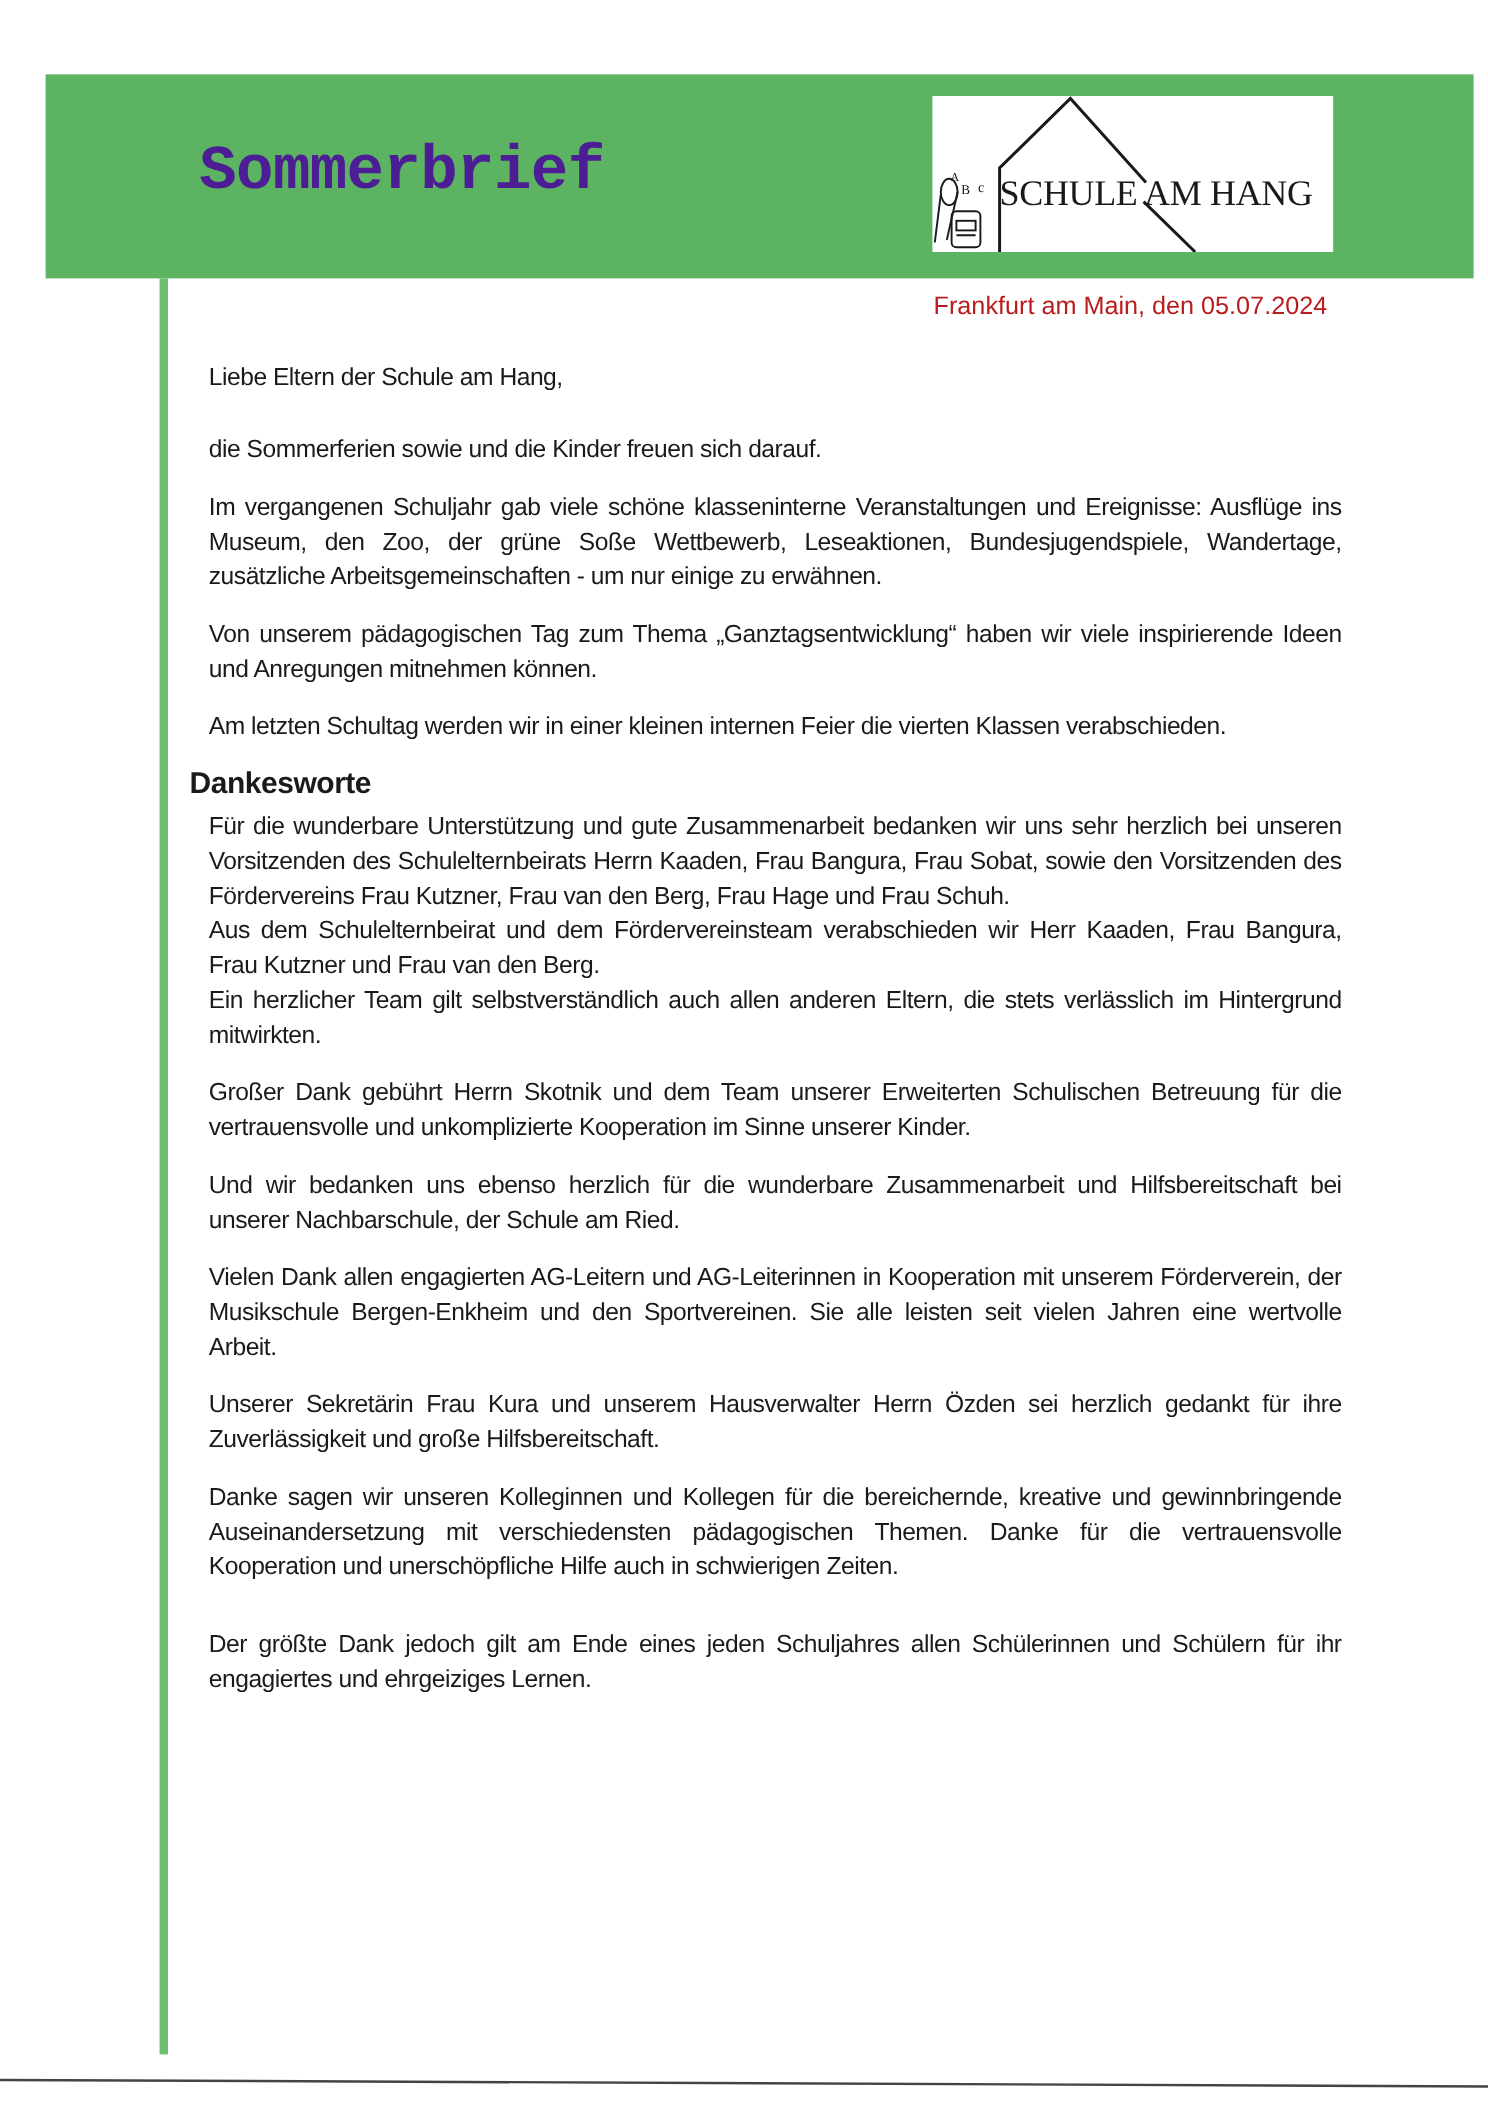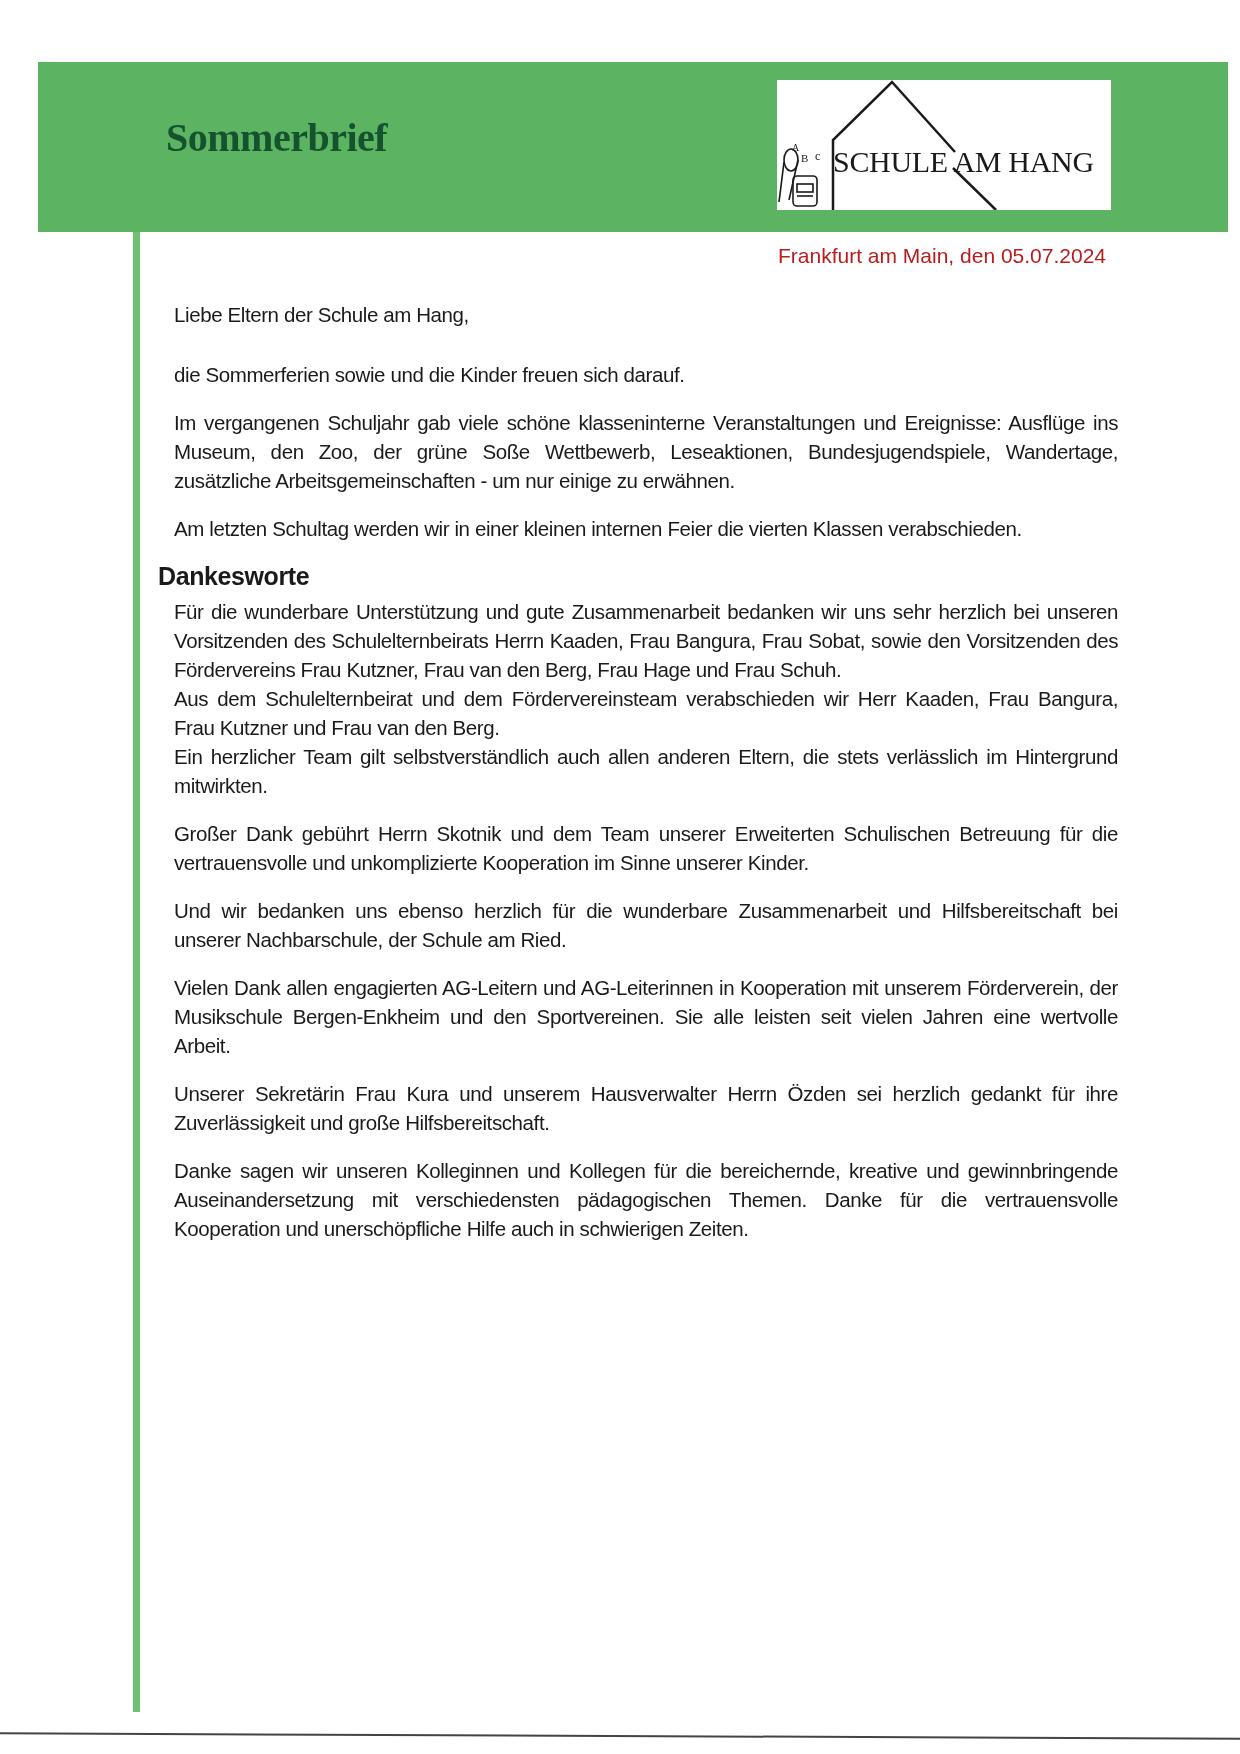--- a/index.html
+++ b/index.html
@@ -5,22 +5,22 @@
   html, body { margin: 0; padding: 0; }
   body {
     width: 1240px; height: 1754px; background: #ffffff; position: relative; overflow: hidden;
     font-family: "Liberation Sans", sans-serif; color: #1a1a1a;
   }
   .banner {
     position: absolute; left: 38px; top: 62px; width: 1190px; height: 170px;
     background: #5cb361;
   }
   .banner-title {
-    position: absolute; left: 128px; top: 52px; color: #14532d;
-    font-family: Liberation Serif, serif; font-weight: bold; font-size: 40px; letter-spacing: -0.5px;
+    position: absolute; left: 128px; top: 52px; color: #4c1d95;
+    font-family: Liberation Mono, monospace; font-weight: bold; font-size: 52px; letter-spacing: -0.5px;
   }
   .logo-box {
     position: absolute; left: 739px; top: 18px; width: 334px; height: 130px; background: #ffffff;
   }
   .logo-box svg { position: absolute; left: 0; top: 0; }
   .logo-text {
     position: absolute; left: 56px; top: 65px; font-family: "Liberation Serif", serif;
     font-size: 30px; color: #1a1a1a; white-space: nowrap; letter-spacing: -0.3px;
   }
   .sidebar-bar {
@@ -72,25 +72,27 @@
 </div>
 
 <div class="sidebar-bar"></div>
 
 <div class="date">Frankfurt am Main, den 05.07.2024</div>
 
 <div class="body-text">
   <p class="greet">Liebe Eltern der Schule am Hang,</p>
   <p>die Sommerferien sowie und die Kinder freuen sich darauf.</p>
   <p>Im vergangenen Schuljahr gab viele schöne klasseninterne Veranstaltungen und Ereignisse: Ausflüge ins Museum, den Zoo, der grüne Soße Wettbewerb, Leseaktionen, Bundesjugendspiele, Wandertage, zusätzliche Arbeitsgemeinschaften - um nur einige zu erwähnen.</p>
+  <p>Von unserem pädagogischen Tag zum Thema „Ganztagsentwicklung“ haben wir viele inspirierende Ideen und Anregungen mitnehmen können.</p>
   <p>Am letzten Schultag werden wir in einer kleinen internen Feier die vierten Klassen verabschieden.</p>
   <h2>Dankesworte</h2>
   <p class="tight">Für die wunderbare Unterstützung und gute Zusammenarbeit bedanken wir uns sehr herzlich bei unseren Vorsitzenden des Schulelternbeirats Herrn Kaaden, Frau Bangura, Frau Sobat, sowie den Vorsitzenden des Fördervereins Frau Kutzner, Frau van den Berg, Frau Hage und Frau Schuh.</p>
   <p class="tight">Aus dem Schulelternbeirat und dem Fördervereinsteam verabschieden wir Herr Kaaden, Frau Bangura, Frau Kutzner und Frau van den Berg.</p>
   <p>Ein herzlicher Team gilt selbstverständlich auch allen anderen Eltern, die stets verlässlich im Hintergrund mitwirkten.</p>
   <p>Großer Dank gebührt Herrn Skotnik und dem Team unserer Erweiterten Schulischen Betreuung für die vertrauensvolle und unkomplizierte Kooperation im Sinne unserer Kinder.</p>
   <p>Und wir bedanken uns ebenso herzlich für die wunderbare Zusammenarbeit und Hilfsbereitschaft bei unserer Nachbarschule, der Schule am Ried.</p>
   <p>Vielen Dank allen engagierten AG-Leitern und AG-Leiterinnen in Kooperation mit unserem Förderverein, der Musikschule Bergen-Enkheim und den Sportvereinen. Sie alle leisten seit vielen Jahren eine wertvolle Arbeit.</p>
   <p>Unserer Sekretärin Frau Kura und unserem Hausverwalter Herrn Özden sei herzlich gedankt für ihre Zuverlässigkeit und große Hilfsbereitschaft.</p>
   <p class="gap">Danke sagen wir unseren Kolleginnen und Kollegen für die bereichernde, kreative und gewinnbringende Auseinandersetzung mit verschiedensten pädagogischen Themen. Danke für die vertrauensvolle Kooperation und unerschöpfliche Hilfe auch in schwierigen Zeiten.</p>
+  <p>Der größte Dank jedoch gilt am Ende eines jeden Schuljahres allen Schülerinnen und Schülern für ihr engagiertes und ehrgeiziges Lernen.</p>
 </div>
 
 <div class="bottom-line"></div>
 
 </body></html>

